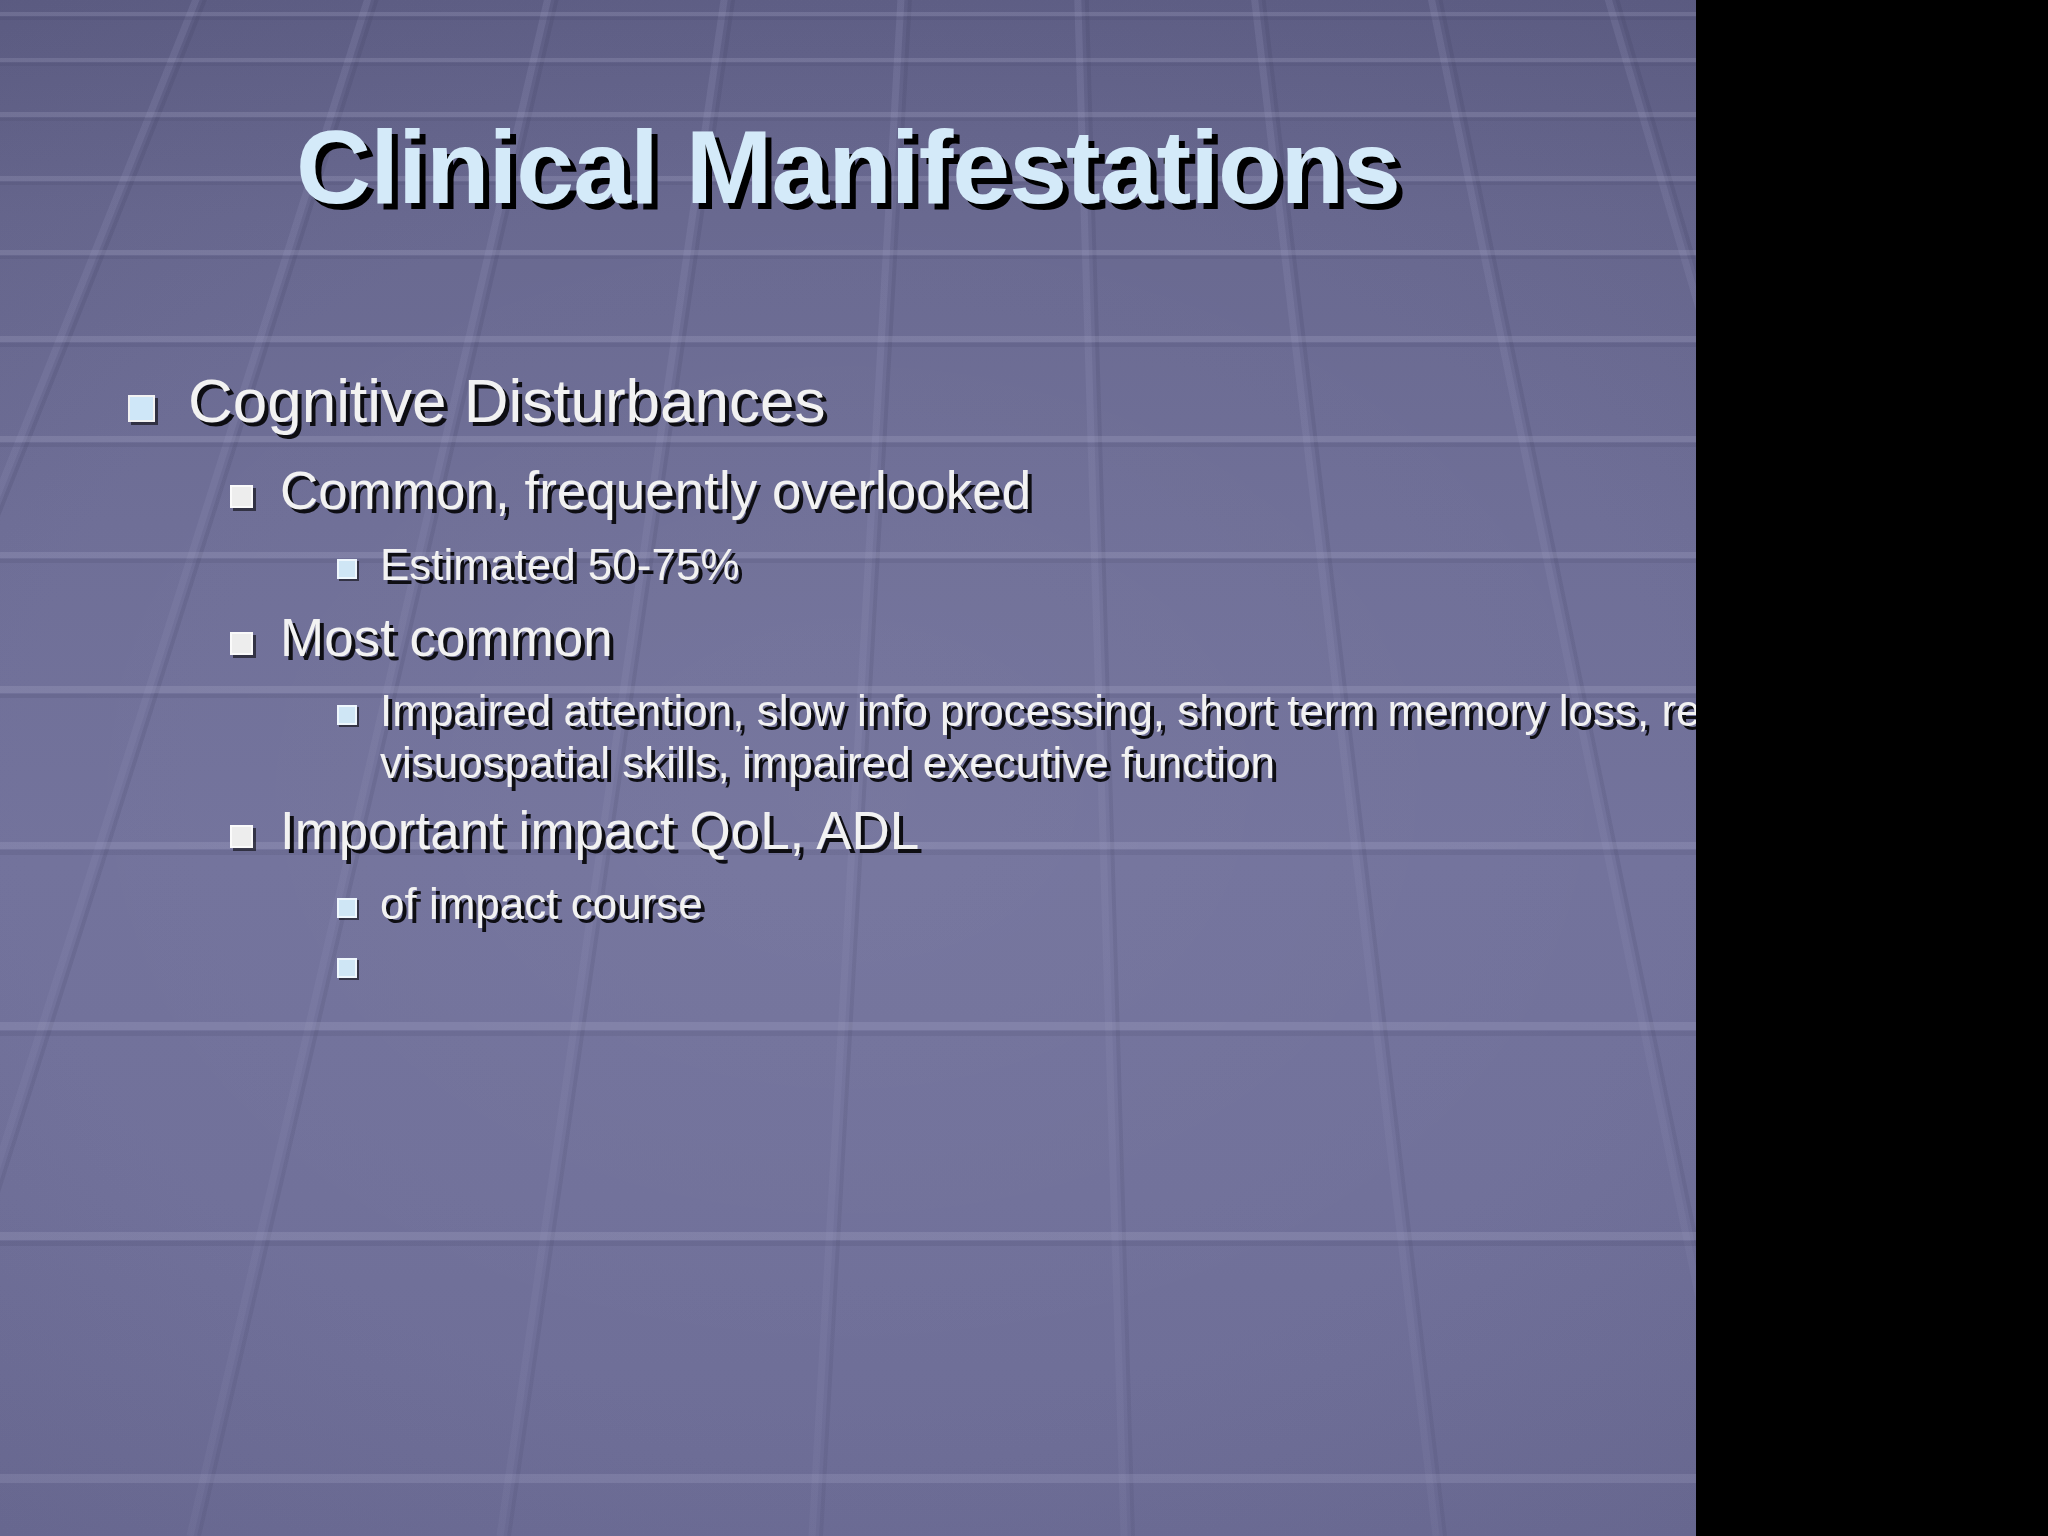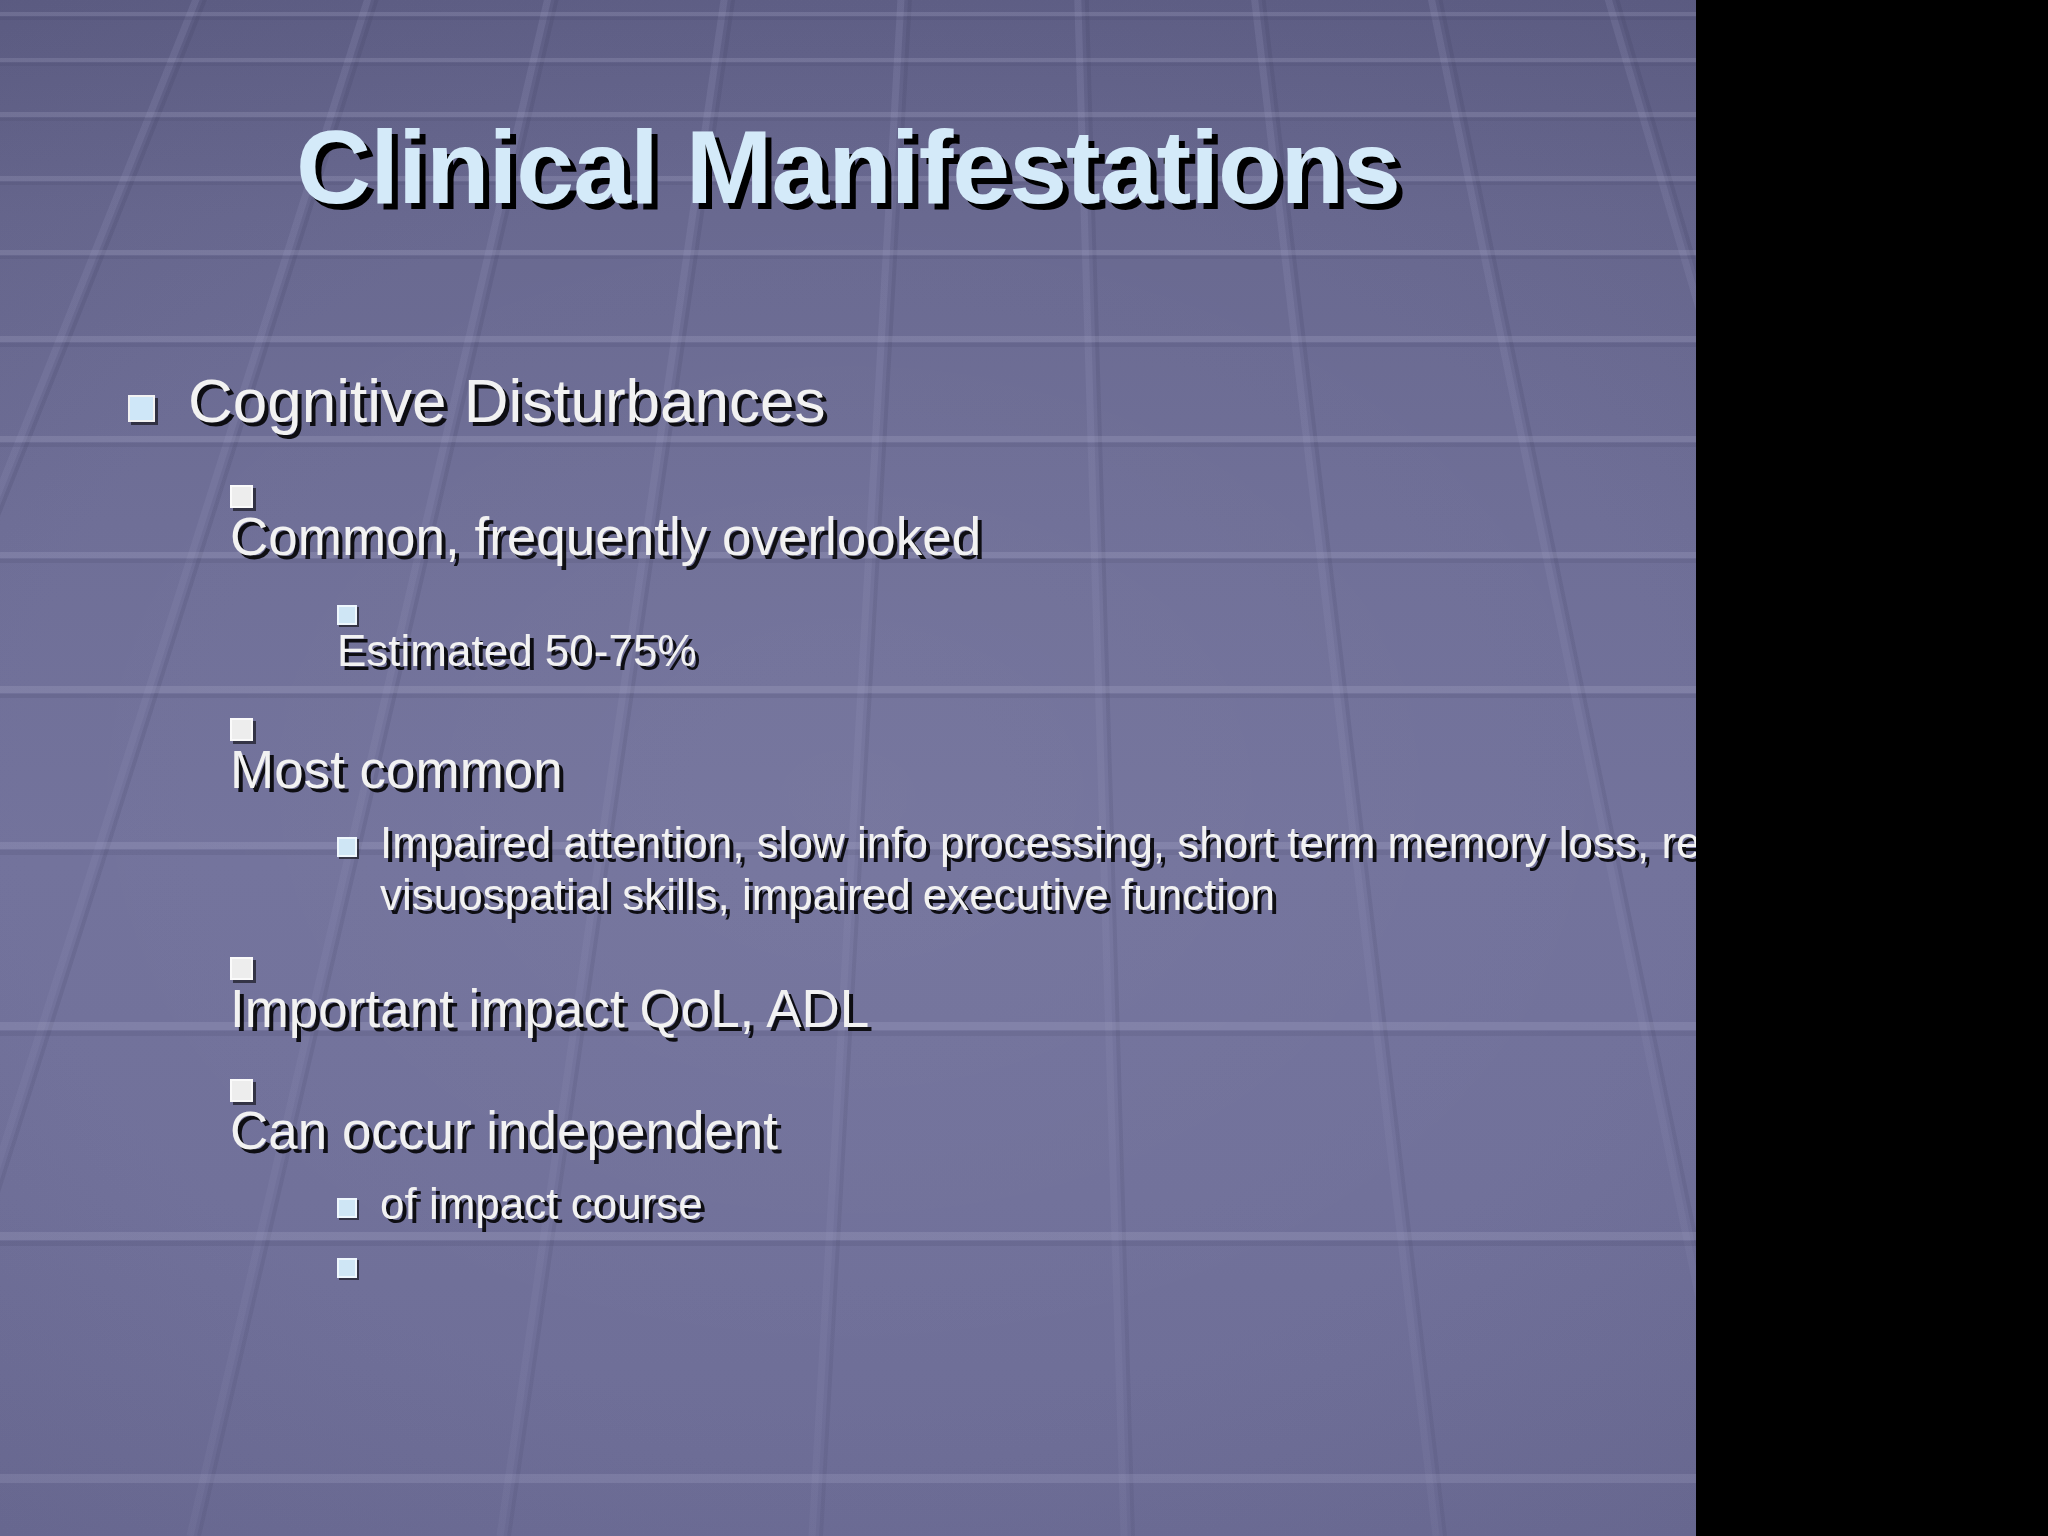--- a/index.html
+++ b/index.html
@@ -115,21 +115,21 @@
     width: 16px; height: 16px;
     background: #cfe6f5;
     border: 2px solid #eef7fd;
     margin-top: 20px;
     margin-right: 23px;
     box-shadow: 2px 2px 0 rgba(0,0,0,0.55);
   }
   .lvl3 .txt { font-size: 44px; line-height: 1.18; max-width: 1560px; }
 
   .tight  { margin-bottom: 28px; }
-  .gap-sm { margin-bottom: 18px; flex-direction: column; }
+  .gap-sm { margin-bottom: 18px; }
   .gap-md { margin-bottom: 13px; }
 </style>
 </head>
 <body>
 
 <div id="slide">
 
   <div class="bg-base"></div>
 
   <div class="bg-vertlines">
@@ -238,24 +238,20 @@
       <span class="bullet"></span>
       <span class="txt">Impaired attention, slow info processing, short term memory loss, reduced visuospatial skills, impaired executive function</span>
     </div>
 
 
     <div class="row lvl2 gap-sm">
       <span class="bullet"></span>
       <span class="txt">Important impact QoL, ADL</span>
     </div>
 
-    <div class="row lvl2 gap-sm">
-      <span class="bullet"></span>
-      <span class="txt">Can occur independent</span>
-    </div>
 
     <div class="row lvl3">
       <span class="bullet"></span>
       <span class="txt">of impact course</span>
     </div>
 
     <div class="row lvl3">
       <span class="bullet"></span>
     </div>
 

